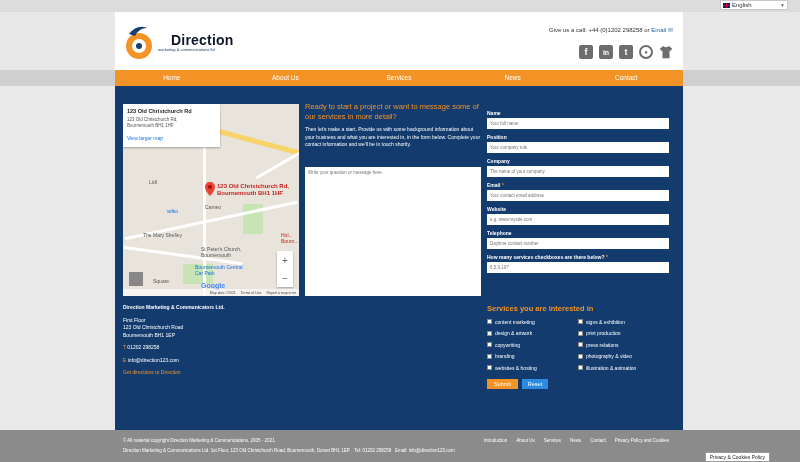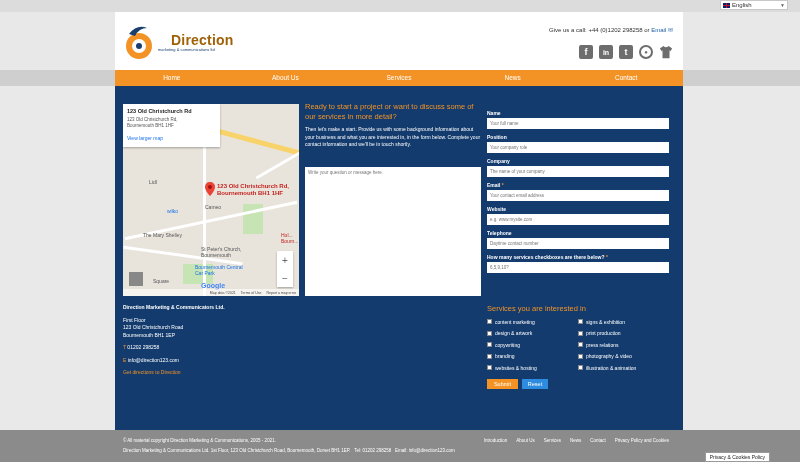--- a/index.html
+++ b/index.html
@@ -11,21 +11,21 @@
   .flag { width: 7px; height: 5px; background: linear-gradient(#c8102e,#c8102e) center/100% 1px no-repeat, linear-gradient(#c8102e,#c8102e) center/1px 100% no-repeat, #012169; }
   .lang-select .caret { margin-left: auto; margin-right: 2px; font-size: 5px; color: #666; }
 
   .graystrip { position: absolute; left: 0; top: 70px; width: 800px; height: 16px; background: #cfcfcf; }
   .graystrip2 { position: absolute; left: 0; top: 86px; width: 800px; height: 344px; background: #e9e9e9; }
 
   .header { position: absolute; left: 115px; top: 12px; width: 568px; height: 58px; background: #fff; }
   .logo { position: absolute; left: 8px; top: 10px; display: flex; align-items: center; gap: 3px; }
   .logo-mark { width: 32px; height: 40px; position: relative; }
   .logo-text { display: flex; flex-direction: column; }
-  .logo-name { font-size: 14px; color: #a16207; font-weight: bold; letter-spacing: 0.2px; padding-left: 13px; }
+  .logo-name { font-size: 14px; color: #0f172a; font-weight: bold; letter-spacing: 0.2px; padding-left: 13px; }
   .logo-tag { font-size: 4px; color: #1a3e6e; margin-top: -1px; }
   .call { position: absolute; right: 10px; top: 14px; font-size: 6px; color: #333; }
   .call a { color: #1a5fa8; text-decoration: none; }
   .socials { position: absolute; right: 10px; top: 33px; display: flex; gap: 6px; }
   .soc { width: 14px; height: 14px; background: #6d6d6d; border-radius: 2px; color: #fff; font-size: 9px; font-weight: bold; display: flex; align-items: center; justify-content: center; }
   .soc.round { border-radius: 50%; background: transparent; color: #6d6d6d; border: 2px solid #6d6d6d; }
   .soc.plain { background: transparent; color: #6d6d6d; font-size: 14px; }
 
   .nav { position: absolute; left: 115px; top: 70px; width: 568px; height: 16px; background: #f39325; display: flex; }
   .nav-item { flex: 1; text-align: center; font-size: 6.5px; color: #fff; line-height: 16px; }
@@ -59,21 +59,21 @@
   .field label .req { color: #f39325; }
   .field input { display: block; width: 182px; height: 11px; border: none; background: #fff; font-size: 4.5px; color: #999; padding-left: 3px; font-family: "Liberation Sans", sans-serif; }
   .first-field { margin-top: 8px; }
 
   .contact { position: absolute; left: 8px; top: 218px; width: 180px; color: #fff; font-size: 5px; line-height: 7.5px; }
   .contact .name { font-weight: bold; }
   .contact .blk { margin-top: 5px; }
   .contact .link { color: #f39325; }
 
   .services { position: absolute; left: 372px; top: 218px; width: 182px; }
-  .services h2 { font-size: 7.5px; color: #f39325; font-weight: normal; }
+  .services h2 { font-size: 7.5px; color: #f39325; font-weight: bold; }
   .svc-grid { display: grid; grid-template-columns: 91px 91px; row-gap: 4px; margin-top: 5px; }
   .svc { display: flex; align-items: center; gap: 3px; font-size: 5px; color: #fff; height: 7.5px; }
   .svc .cb { width: 5px; height: 5px; background: #fff; border: 0.5px solid #888; }
   .btns { margin-top: 7px; display: flex; gap: 4px; }
   .btn { height: 10px; font-size: 5.5px; color: #fff; border: none; padding: 0 5px; font-family: "Liberation Sans", sans-serif; }
   .btn.submit { background: #f39325; width: 31px; }
   .btn.reset { background: #2e8ce0; width: 26px; }
 
   .footer { position: absolute; left: 0; top: 430px; width: 800px; height: 32px; background: #8b8b8b; }
   .foot-inner { position: absolute; left: 123px; top: 7px; width: 546px; color: #fff; font-size: 4.5px; }
@@ -180,21 +180,21 @@
     <div class="pegman"></div>
     <div class="google">Google</div>
     <div class="map-foot">
       <span>Map data ©2021</span>
       <span>Terms of Use</span>
       <span>Report a map error</span>
     </div>
   </div>
 
   <div class="pitch">
-    <h2>Ready to start a project or want to discuss some of our services in more detail?</h2>
+    <h2>Ready to start a project or want to message some of our services in more detail?</h2>
     <p>Then let's make a start. Provide us with some background information about your business and what you are interested in, in the form below. Complete your contact information and we'll be in touch shortly.</p>
   </div>
   <textarea class="message" placeholder="Write your question or message here." style=""></textarea>
 
   <div class="form">
     <div class="field first-field">
       <label><span>Name</span></label>
       <input placeholder="Your full name" style="">
     </div>
     <div class="field">

